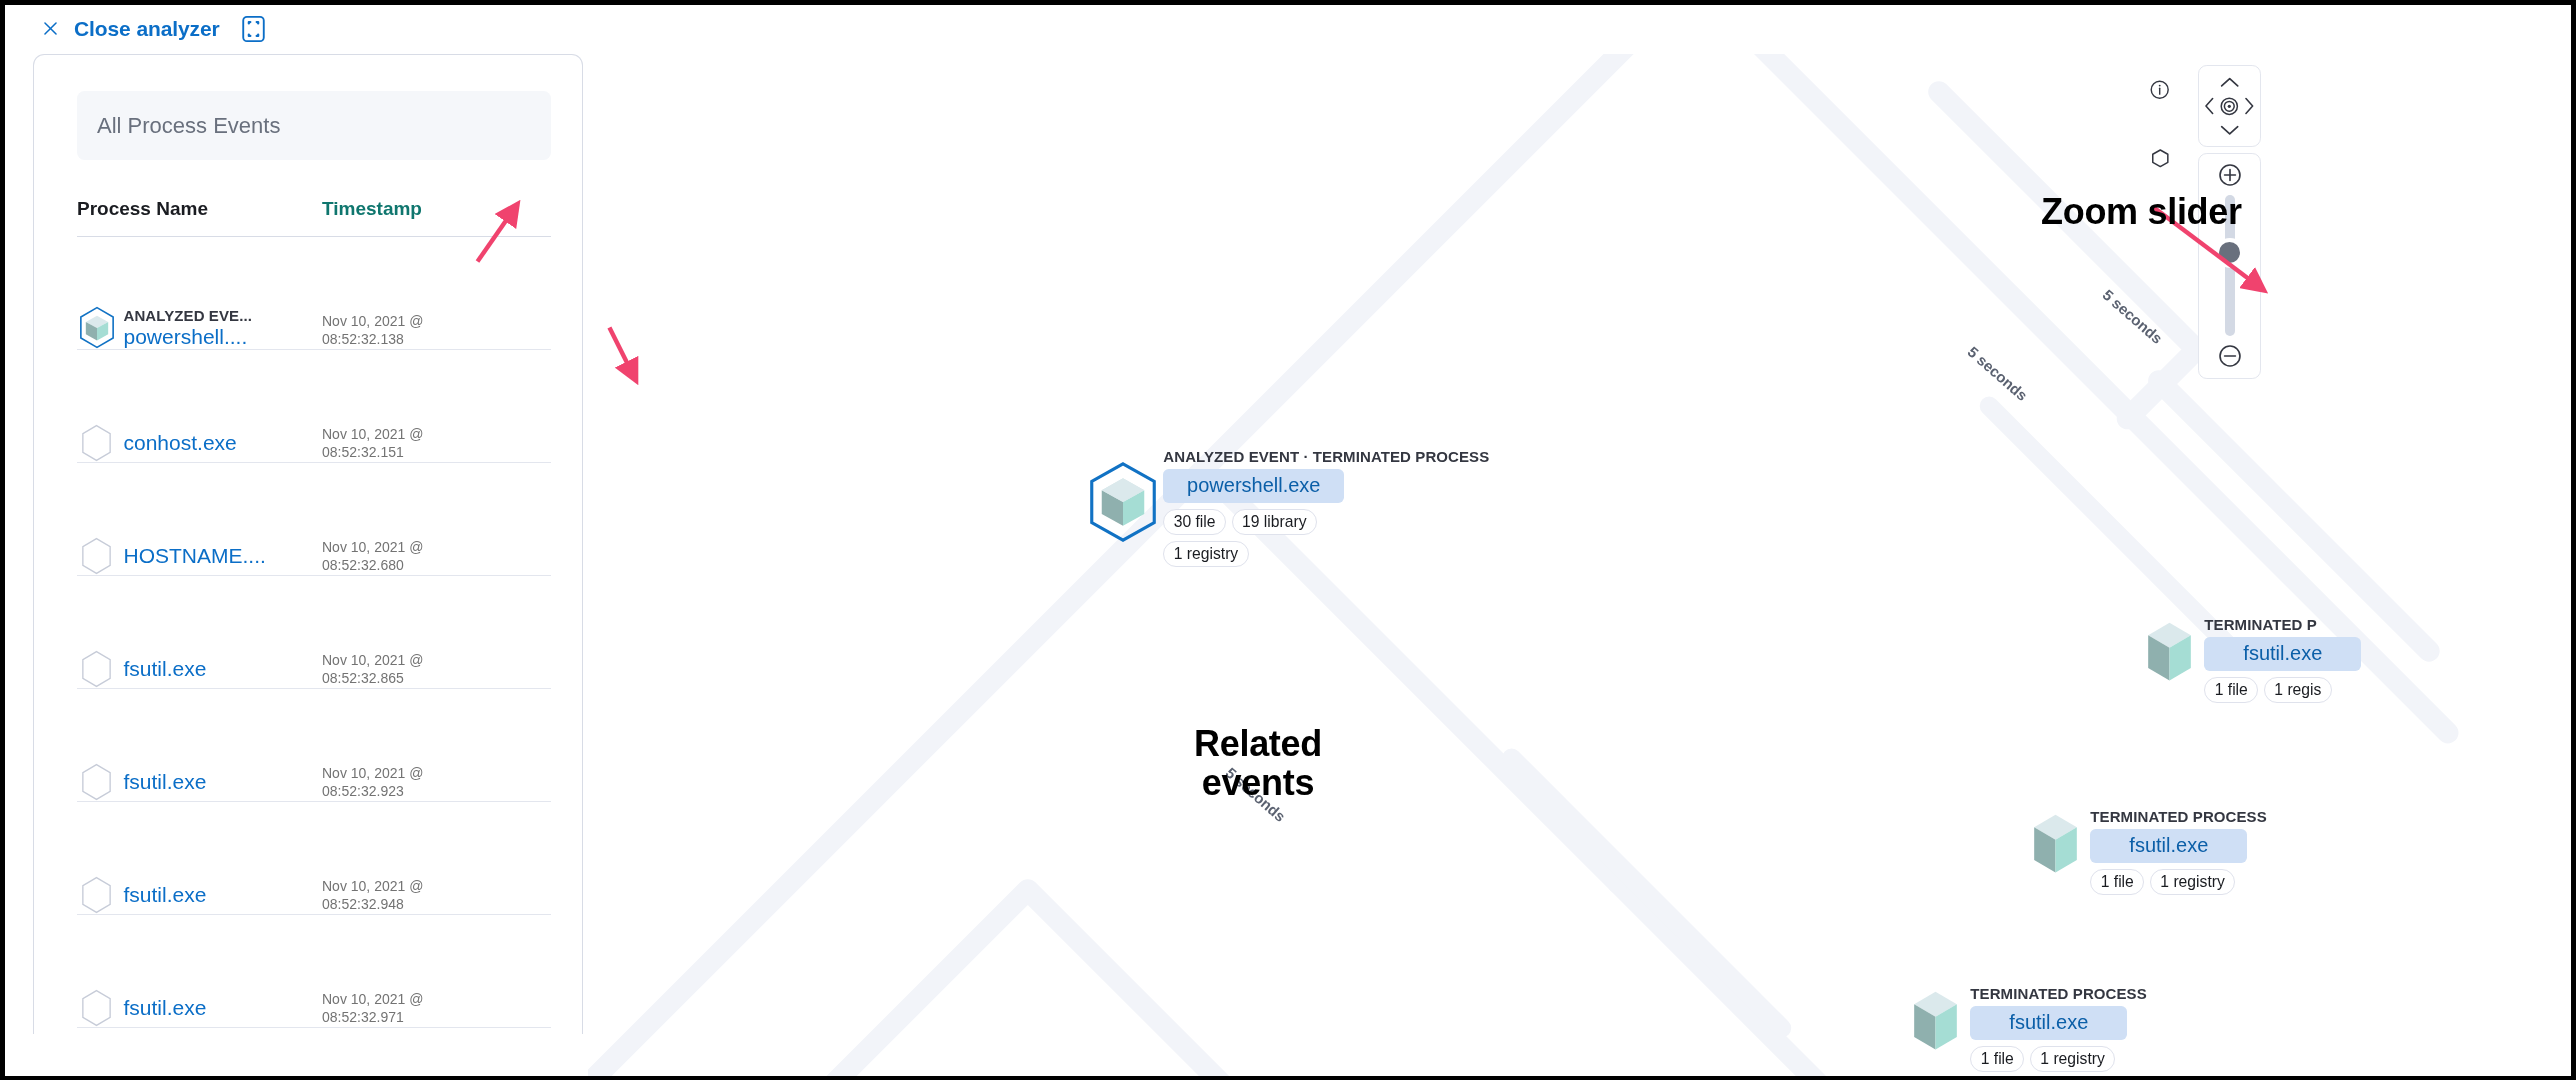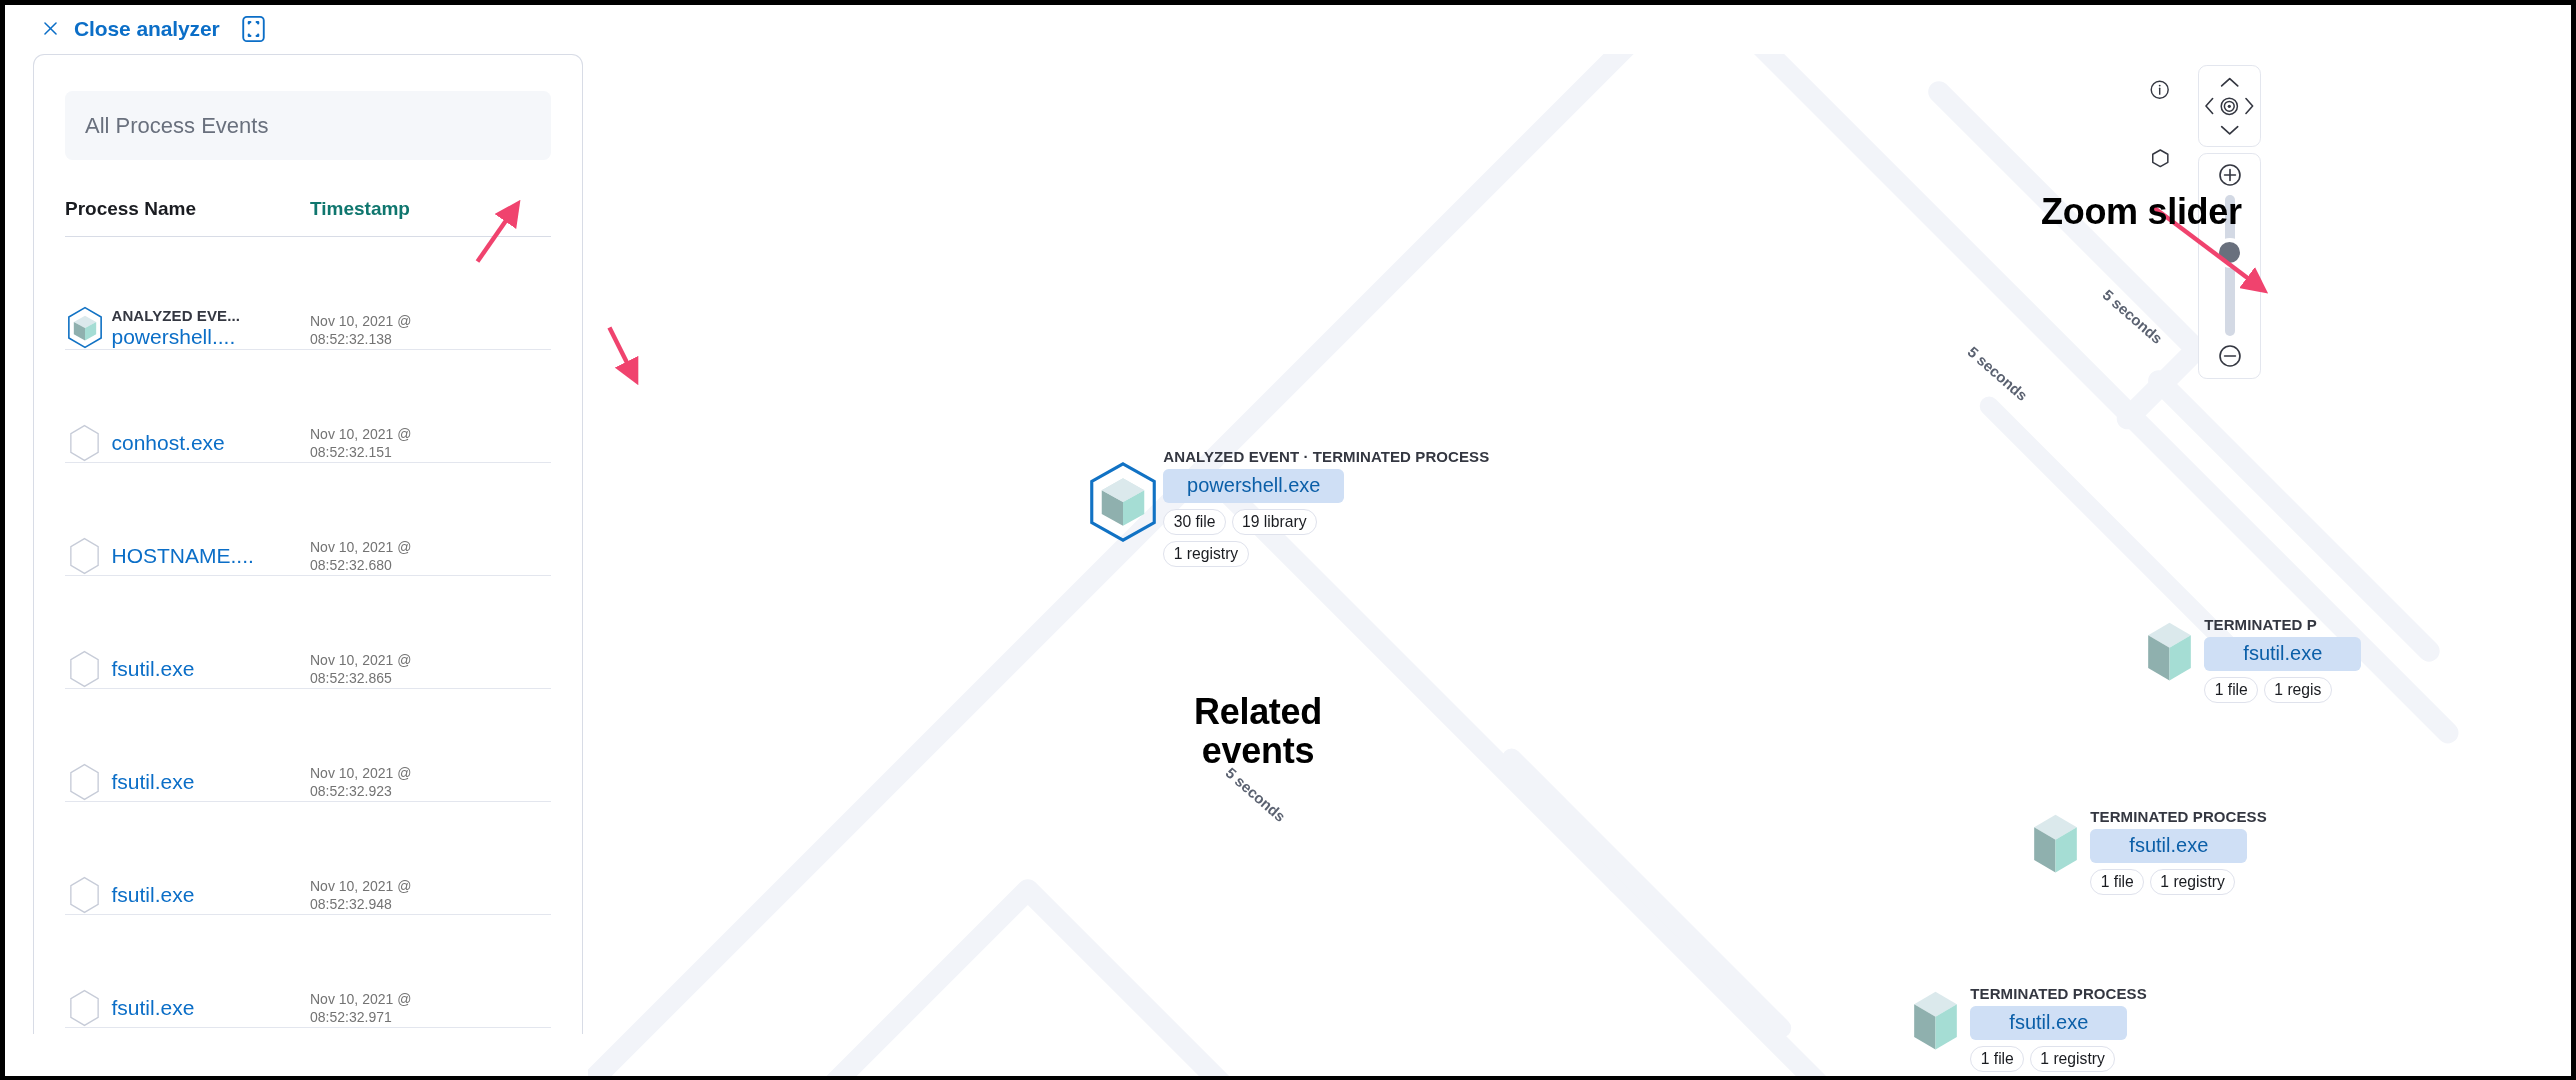--- a/index.html
+++ b/index.html
@@ -45,20 +45,21 @@
   
   .left-panel {
     position: absolute;
     left: 28px; top: 49px;
     width: 550px; height: 980px;
     background: #ffffff;
     border: 1.9px solid #d8dce6;
     border-bottom: none;
     border-radius: 11.3px 11.3px 0 0;
     overflow: hidden;
+    padding-left: 12px;
   }
   .search-box {
     margin: 36px 31px 0 31px;
     height: 69px;
     background: #f5f7fa;
     border-radius: 7.5px;
     display: flex; align-items: center;
     padding-left: 20px;
   }
   .search-box .ph {
@@ -522,20 +523,20 @@
     </defs>
     <g stroke="#f0436e" stroke-width="7" fill="none" marker-end="url(#ah)">
       <path d="M3420 322 L3593 452"></path>
       <path d="M752 408 L814 319"></path>
       <path d="M962 513 L1003 595"></path>
     </g>
   </svg>
 
   <div class="anno" id="anno-zoom" style="left:2036px; top:188px;">Zoom slider</div>
 
-  <div class="anno center" id="anno-related" style="left:1162px; top:688px; width:182px;">
+  <div class="anno center" id="anno-related" style="left:1162px; top:720px; width:182px;">
     <div>Related</div>
     <div>events</div>
   </div>
 
 
 </div>
 
 
 </body></html>

